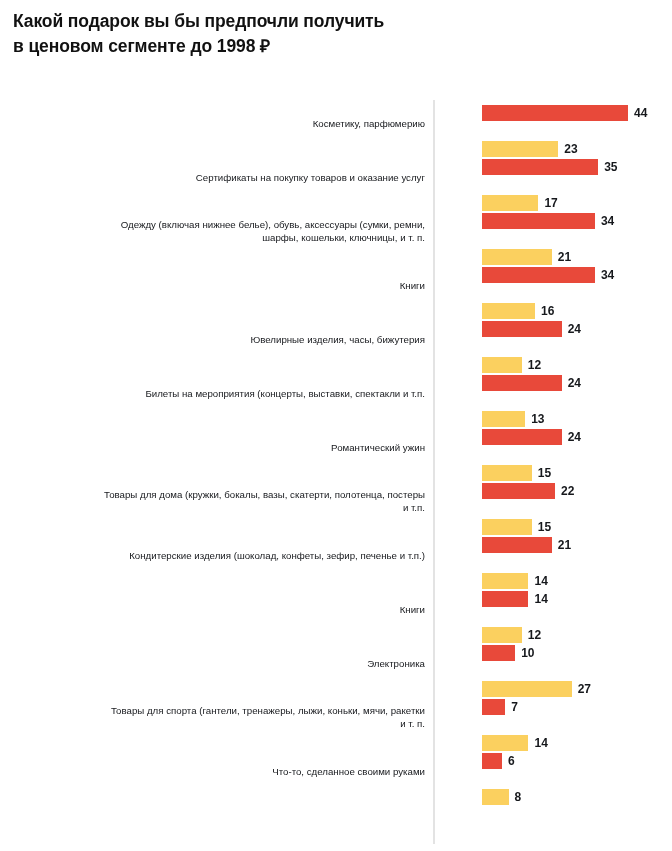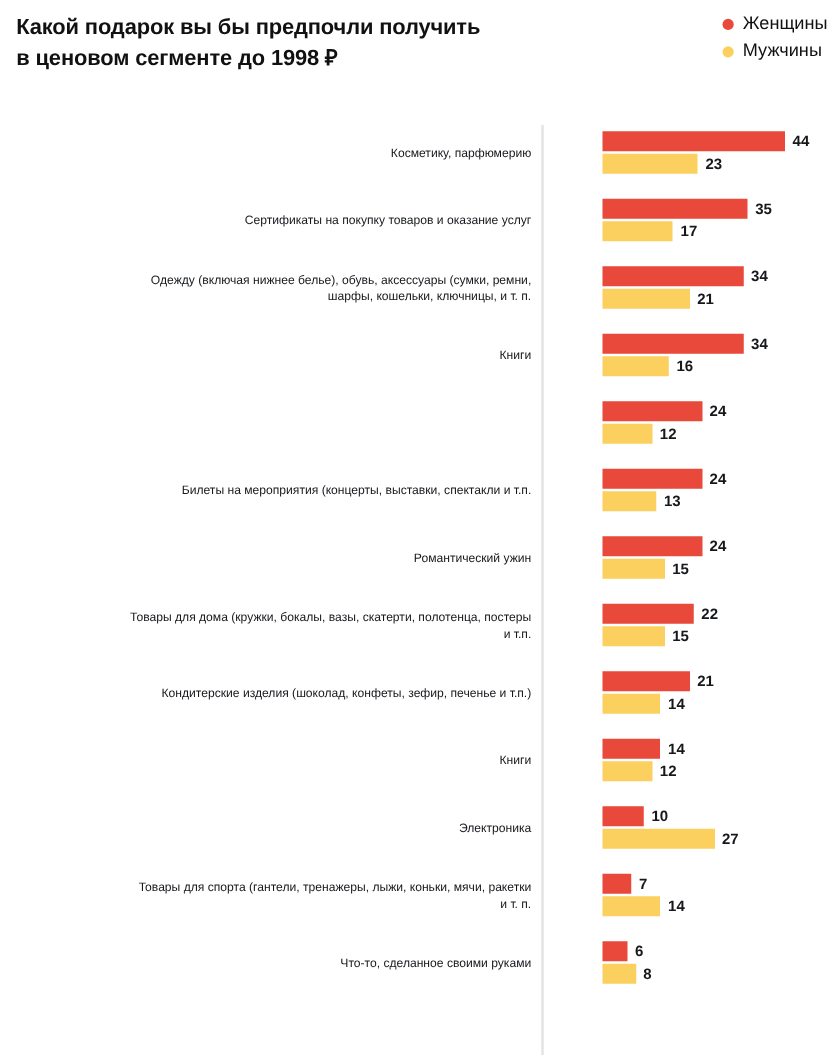--- a/index.html
+++ b/index.html
@@ -110,21 +110,21 @@
     top: 9px;
     padding-left: 48px;
   }
   .bar-row {
     position: relative;
     height: 16px;
     display: flex;
     align-items: center;
   }
   .bar-row + .bar-row {
-    margin-top: 2px;
+    margin-top: 20px;
     text-align: right;
   }
   .bar {
     height: 16px;
     flex: 0 0 auto;
   }
   .bar.female { background: #e8493a; }
   .bar.male   { background: #fbd05f; }
   .bar-value {
     font-size: 12px;
@@ -134,30 +134,20 @@
     line-height: 16px;
     white-space: nowrap;
   }
 </style>
 </head>
 <body>
 
 <div class="header">
   <div class="title">Какой подарок вы бы предпочли получить
 в ценовом сегменте до 1998 ₽</div>
-  <div class="legend">
-    <div class="legend-item">
-      <span class="legend-dot" style="background: rgb(232, 73, 58);"></span>
-      <span class="legend-label">Женщины</span>
-    </div>
-    <div class="legend-item">
-      <span class="legend-dot" style="background: rgb(251, 208, 95);"></span>
-      <span class="legend-label">Мужчины</span>
-    </div>
-  </div>
 </div>
 
 <div class="plot">
   <div class="axis-line"></div>
   <div class="rows" id="rows">
       <div class="group">
         <div class="cat-label">Косметику, парфюмерию</div>
         <div class="bars">
           <div class="bar-row">
             <div class="bar female" style="width: 146.08px; background: rgb(232, 73, 58);"></div>
@@ -203,20 +193,21 @@
             <div class="bar female" style="width: 112.88px; background: rgb(232, 73, 58);"></div>
             <span class="bar-value">34</span>
           </div>
           <div class="bar-row">
             <div class="bar male" style="width: 53.12px; background: rgb(251, 208, 95);"></div>
             <span class="bar-value">16</span>
           </div>
         </div>
       </div>
       <div class="group">
+        <div class="cat-label">Ювелирные изделия, часы, бижутерия</div>
         <div class="bars">
           <div class="bar-row">
             <div class="bar female" style="width: 79.68px; background: rgb(232, 73, 58);"></div>
             <span class="bar-value">24</span>
           </div>
           <div class="bar-row">
             <div class="bar male" style="width: 39.84px; background: rgb(251, 208, 95);"></div>
             <span class="bar-value">12</span>
           </div>
         </div>

